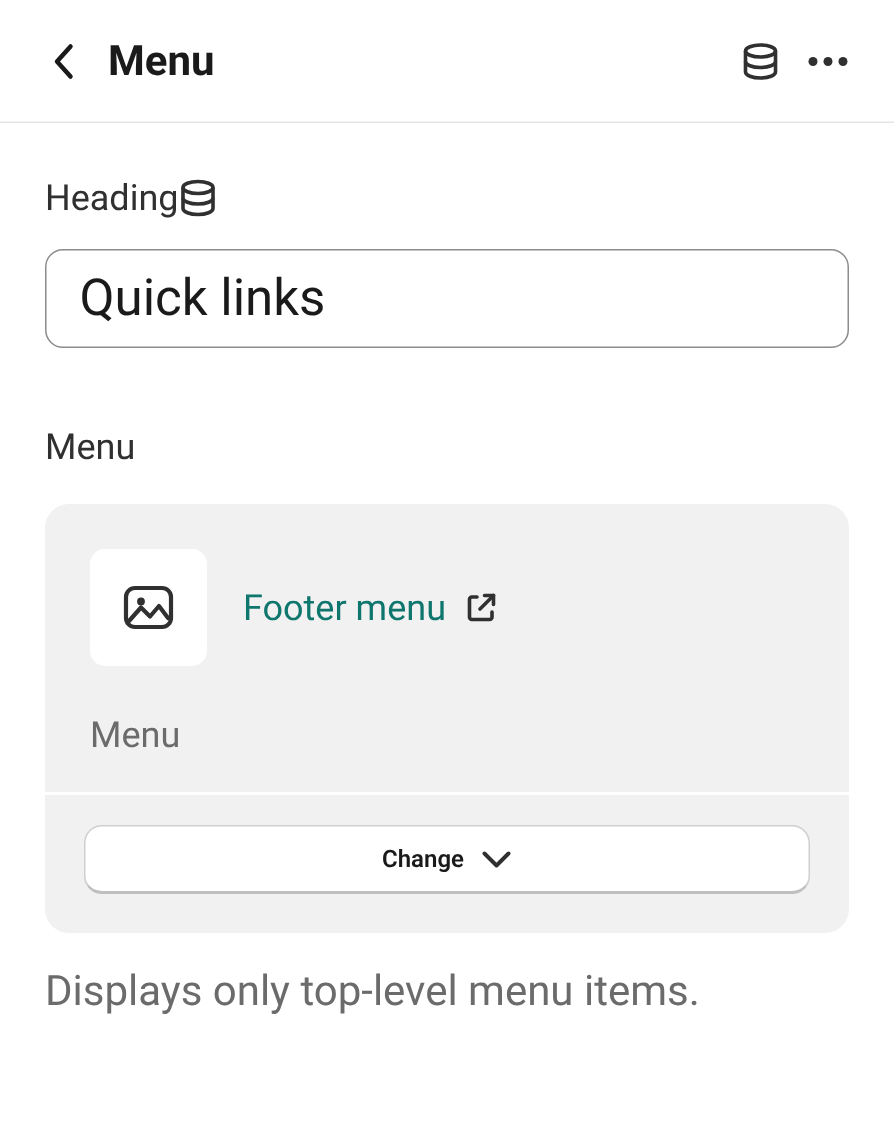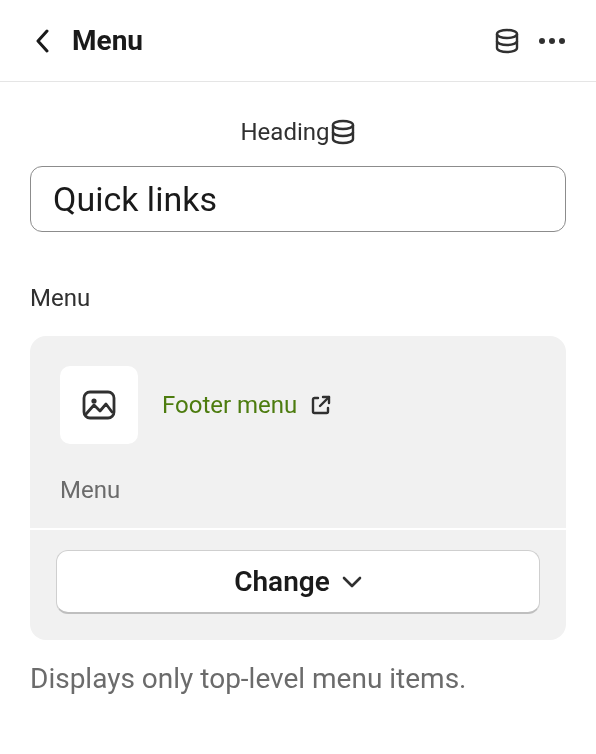--- a/index.html
+++ b/index.html
@@ -55,21 +55,21 @@
       padding: 36px 30px 0 30px;
     }
     .section-label {
       font-size: 24px;
       color: #303030;
       font-weight: 400;
     }
     .heading-row {
       display: flex;
       align-items: center;
-      justify-content: center;
+      justify-content: flex-start;
       margin-bottom: 20px;
     }
     .heading-input {
       width: 100%;
       height: 66px;
       border: 1px solid #8c8c8c;
       border-radius: 12px;
       font-size: 34px;
       padding: 0 22px;
       color: #1a1a1a;
@@ -104,39 +104,39 @@
       align-items: center;
       justify-content: center;
     }
     .menu-name-row {
       display: flex;
       align-items: center;
       gap: 14px;
     }
     .menu-name {
       font-size: 24px;
-      color: #4d7c0f;
+      color: #0f766e;
     }
     .card-sublabel {
       font-size: 24px;
       color: #6b6b6b;
       margin-top: 32px;
     }
     .card-bottom {
       border-top: 2px solid #ffffff;
       padding: 20px 26px 26px 26px;
     }
     .change-btn {
       width: 100%;
-      height: 64px;
+      height: 46px;
       background: #ffffff;
       border: 1px solid #cfcfcf;
       border-bottom: 2px solid #bfbfbf;
       border-radius: 12px;
-      font-size: 28px;
+      font-size: 16px;
       font-weight: 600;
       color: #1a1a1a;
       cursor: pointer;
       display: flex;
       align-items: center;
       justify-content: center;
       gap: 12px;
       font-family: inherit;
     }
     .helper-text {

